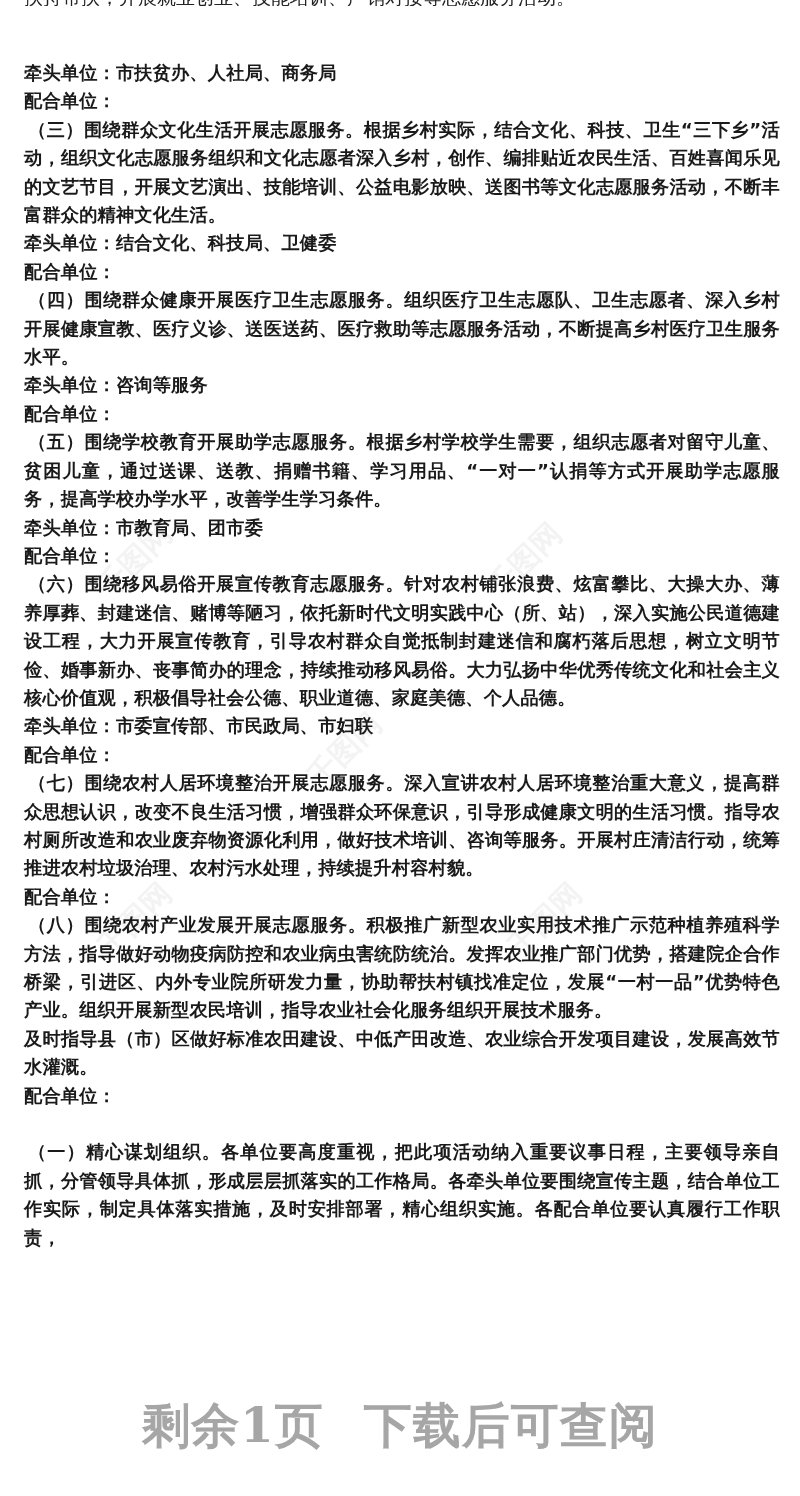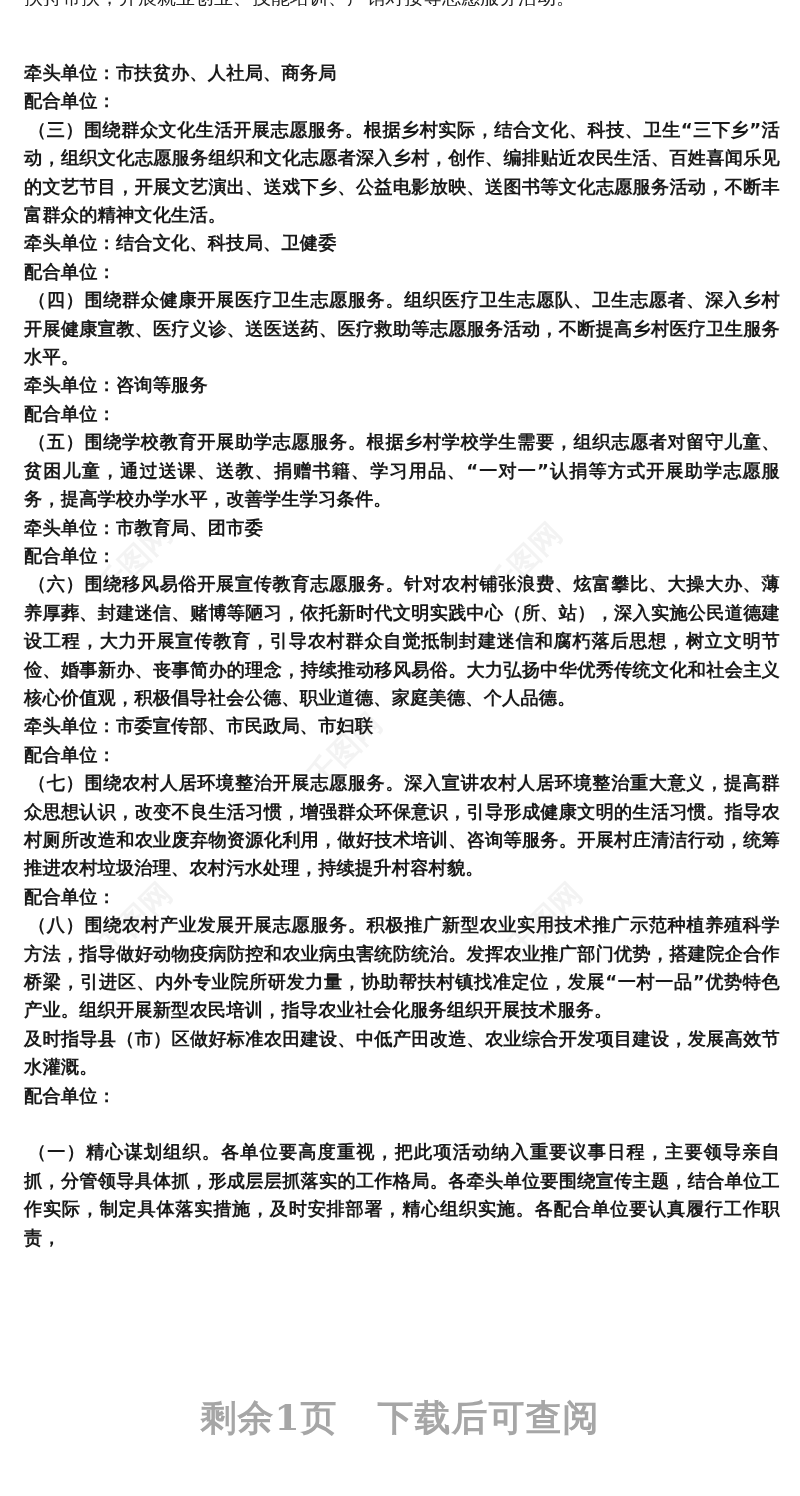--- a/index.html
+++ b/index.html
@@ -16,21 +16,21 @@
     .content {
       position: absolute; left: 24px; top: 59px; width: 756px;
       font-size: 18.2px; line-height: 28.4px; letter-spacing: 0.2px;
     }
     .content p { margin: 0; text-align: justify; text-align-last: left; font-weight: bold; }
     .indent { text-indent: 4px; }
     .gap { height: 28.4px; }
     .bigfade {
       position: absolute; left: 0; top: 1394px; width: 800px; text-align: center;
       font-family: "DejaVu Serif", "Liberation Serif", serif;
-      font-weight: bold; font-size: 36px; letter-spacing: 1px; color: #a6a6a6;
+      font-weight: bold; font-size: 48px; letter-spacing: 1px; color: #a6a6a6;
     }
     .bigfade span { display: inline-block; }
     .bigfade .sep { width: 40px; }
     .wm {
       position: absolute; color: rgba(160,160,160,0.13); font-size: 30px; font-weight: bold;
       transform: rotate(-45deg); white-space: nowrap; pointer-events: none;
       font-family: "DejaVu Sans", sans-serif;
     }
   </style>
 </head>
@@ -43,21 +43,21 @@
   <div class="wm" style="left:300px; top:730px;">千图网</div>
   <div class="wm" style="left:90px; top:900px;">千图网</div>
   <div class="wm" style="left:500px; top:900px;">千图网</div>
 
   <div class="cutline">扶持帮扶，开展就业创业、技能培训、产销对接等志愿服务活动。</div>
 
   <div class="content" id="content">
     <p><span>牵头单位：</span><span>市扶贫办、人社局、商务局</span></p>
     <p><span>配合单位：</span><span></span></p>
 
-    <p class="indent">（三）围绕群众文化生活开展志愿服务。根据乡村实际，结合文化、科技、卫生“三下乡”活动，组织文化志愿服务组织和文化志愿者深入乡村，创作、编排贴近农民生活、百姓喜闻乐见的文艺节目，开展文艺演出、送戏下乡、公益电影放映、送图书等文化志愿服务活动，不断丰富群众的精神文化生活。</p>
+    <p class="indent">（三）围绕群众文化生活开展志愿服务。根据乡村实际，结合文化、科技、卫生“三下乡”活动，组织文化志愿服务组织和文化志愿者深入乡村，创作、编排贴近农民生活、百姓喜闻乐见的文艺节目，开展文艺演出、技能培训、公益电影放映、送图书等文化志愿服务活动，不断丰富群众的精神文化生活。</p>
     <p><span>牵头单位：</span><span>结合文化、科技局、卫健委</span></p>
     <p><span>配合单位：</span><span></span></p>
 
     <p class="indent">（四）围绕群众健康开展医疗卫生志愿服务。组织医疗卫生志愿队、卫生志愿者、深入乡村开展健康宣教、医疗义诊、送医送药、医疗救助等志愿服务活动，不断提高乡村医疗卫生服务水平。</p>
     <p><span>牵头单位：</span><span>咨询等服务</span></p>
     <p><span>配合单位：</span><span></span></p>
 
     <p class="indent">（五）围绕学校教育开展助学志愿服务。根据乡村学校学生需要，组织志愿者对留守儿童、贫困儿童，通过送课、送教、捐赠书籍、学习用品、“一对一”认捐等方式开展助学志愿服务，提高学校办学水平，改善学生学习条件。</p>
     <p><span>牵头单位：</span><span>市教育局、团市委</span></p>
     <p><span>配合单位：</span><span></span></p>

